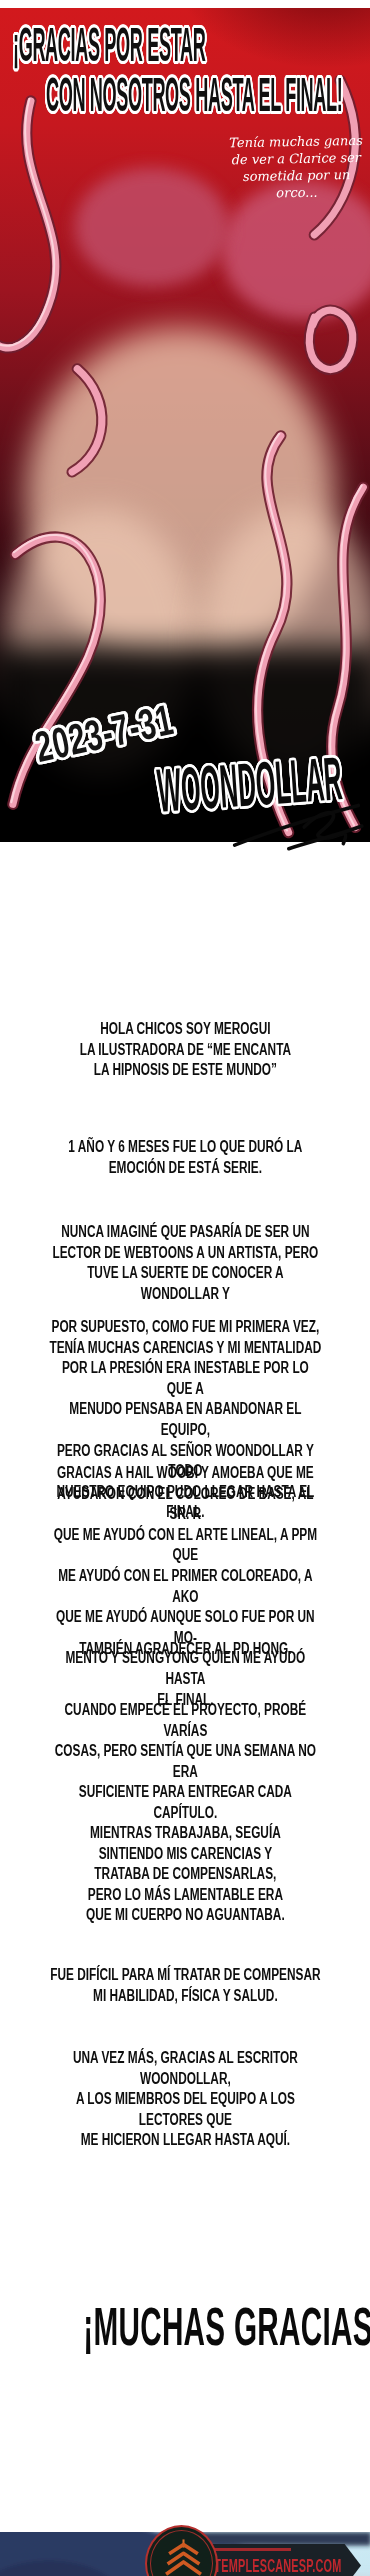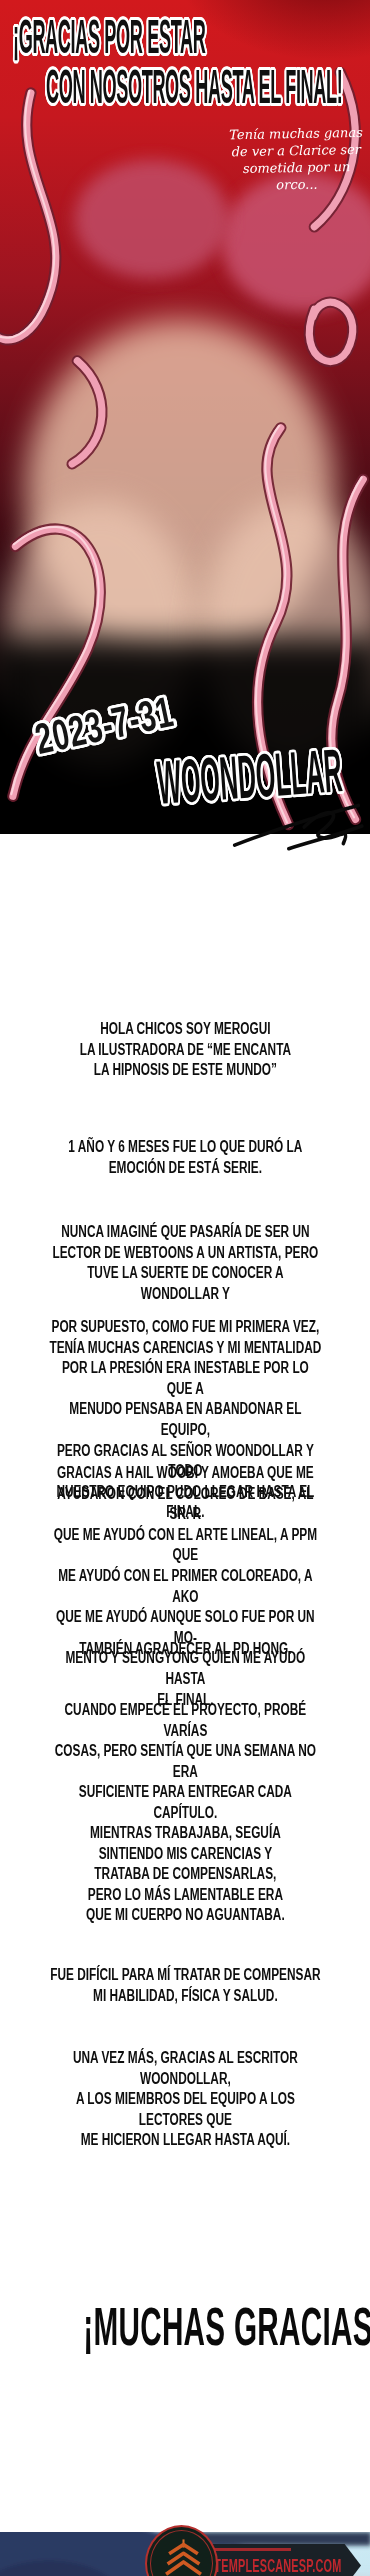--- a/index.html
+++ b/index.html
@@ -1,19 +1,19 @@
 <!DOCTYPE html>
 <html style="font-size:8.2px"><head>
 <meta charset="utf-8">
 <style>
   html,body{margin:0;padding:0;background:#ffffff;}
   #page{position:relative;width:371px;height:3480px;margin:0 auto;background:#ffffff;overflow:hidden;
         font-family:"Liberation Sans",sans-serif;}
   
-  .art-top{position:absolute;left:0;top:0;width:371px;height:834px;overflow:hidden;
+  .art-top{position:absolute;left:0;top:8px;width:371px;height:834px;overflow:hidden;
     background:
       radial-gradient(ellipse 216px 134px at 88% -4%, rgba(110,8,14,.95), rgba(110,8,14,0) 70%),
       linear-gradient(180deg,#d2191d 0%,#c6181f 14%,#9c1420 34%,#5c0e18 54%,#26060d 72%,#000 86%,#000 100%);}
   .art-top svg{position:absolute;left:0;top:0;}
   .ow{text-shadow:
       4.6px 0 #fff,-4.6px 0 #fff,0 2.6px #fff,0 -2.6px #fff,
       3.6px 2.1px #fff,-3.6px 2.1px #fff,3.6px -2.1px #fff,-3.6px -2.1px #fff,
       4.6px 1px #fff,-4.6px 1px #fff,4.6px -1px #fff,-4.6px -1px #fff,
       2.1px 2.6px #fff,-2.1px 2.6px #fff,2.1px -2.6px #fff,-2.1px -2.6px #fff;}
   .main-title{position:absolute;left:13.4px;top:11.3px;width:371px;color:#101010;font-weight:bold;

